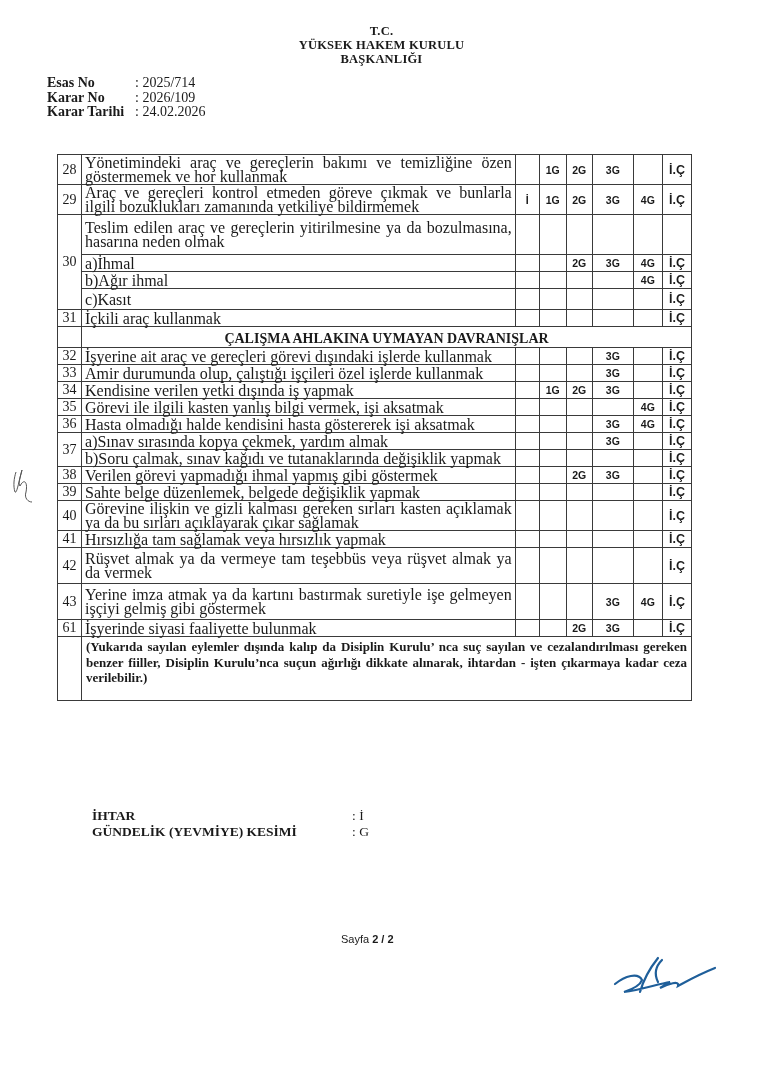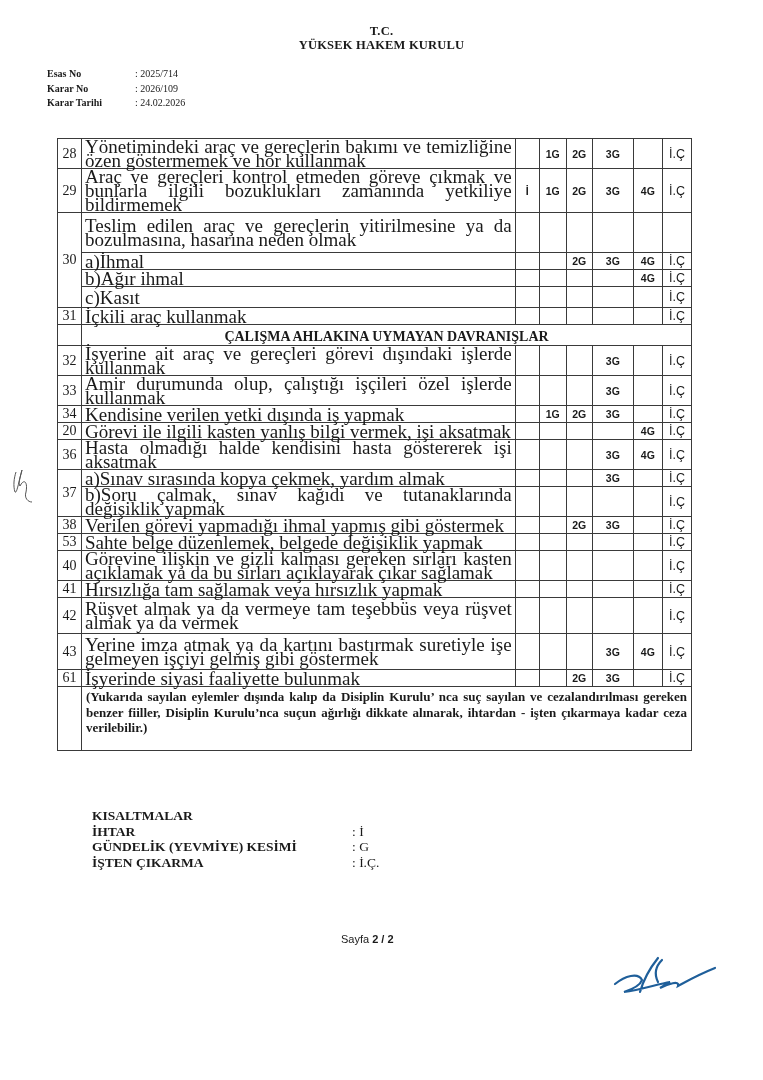--- a/index.html
+++ b/index.html
@@ -1,31 +1,31 @@
 <!DOCTYPE html>
 <html><head>
 <meta charset="utf-8">
 <style>
   html, body { margin:0; padding:0; background:#ffffff; }
   body { width:763px; height:1080px; position:relative; overflow:hidden; color:#1a1a1a;
          font-family:"Liberation Serif", serif; }
   .header { position:absolute; top:24px; left:0; width:763px; text-align:center;
             font-size:12.5px; line-height:14px; font-weight:bold; letter-spacing:0.2px; }
-  .meta { position:absolute; top:67px; left:47px; font-size:10px; line-height:14.5px; }
+  .meta { position:absolute; top:76px; left:47px; font-size:14px; line-height:14.5px; }
   .meta .row { display:flex; }
   .meta .lbl { font-weight:bold; width:88px; }
   .meta .val { }
-  table.grid { position:absolute; top:138px; left:57px; border-collapse:collapse; table-layout:fixed;
+  table.grid { position:absolute; top:154px; left:57px; border-collapse:collapse; table-layout:fixed;
                width:635px; }
   table.grid td { border:1px solid #3a3a3a; padding:0; vertical-align:middle; }
   td.num { width:24px; text-align:center; font-size:14px; }
-  td.desc { width:431px; font-size:19px; line-height:14px; padding:1px 3px 0 3px !important; text-align:justify; }
+  td.desc { width:431px; font-size:16px; line-height:14px; padding:1px 3px 0 3px !important; text-align:justify; }
   td.pen { font-family:"Liberation Sans", sans-serif; font-weight:bold; font-size:10.5px;
            text-align:center; }
-  td.pen.ic { font-size:12.5px; font-weight:normal;margin-left:40px; }
+  td.pen.ic { font-size:12.5px; font-weight:bold;margin-left:40px; }
   td.c1 { width:24px; } td.c2 { width:27px; } td.c3 { width:25px;text-align:center; } td.c4 { width:40px; }
   td.c5 { width:28px; } td.c6 { width:28px; }
   td.section { text-align:center; font-weight:bold; font-size:14px; height:17px; padding-top:3px !important; }
   td.note { font-weight:bold; font-size:13px; line-height:15.5px; padding:2px 4px 14px 4px !important;
             text-align:justify; }
   .abbr { position:absolute; top:808px; left:92px; font-size:13.5px; line-height:15.5px; }
   .abbr .title { font-weight:bold; }
   .abbr .row { display:flex; }
   .abbr .lbl { font-weight:bold; width:260px; }
   .footer { position:absolute; top:933px; left:341px; font-family:"Liberation Sans", sans-serif;
@@ -33,20 +33,21 @@
   .footer b { font-weight:bold; }
   .sig-right { position:absolute; top:952px; left:610px; width:110px; height:50px; }
   .sig-left { position:absolute; top:458px; left:8px; width:26px; height:50px; }
 </style>
 </head>
 <body>
 
 <div class="header">
   <div>T.C.</div>
   <div>YÜKSEK HAKEM KURULU</div>
+  <div>BAŞKANLIĞI</div>
 </div>
 
 <div class="meta">
   <div class="row">
       <span class="lbl">Esas No</span>
       <span class="val">: 2025/714</span>
     </div>
   <div class="row">
       <span class="lbl">Karar No</span>
       <span class="val">: 2026/109</span>
@@ -168,21 +169,21 @@
         <td class="num">34</td>
         <td class="desc">Kendisine verilen yetki dışında iş yapmak</td>
         <td class="pen c1"></td>
         <td class="pen c2">1G</td>
         <td class="pen c3">2G</td>
         <td class="pen c4">3G</td>
         <td class="pen c5"></td>
         <td class="pen c6 ic">İ.Ç</td>
       </tr>
       <tr style="height: 17px;">
-        <td class="num">20</td>
+        <td class="num">35</td>
         <td class="desc">Görevi ile ilgili kasten yanlış bilgi vermek, işi aksatmak</td>
         <td class="pen c1"></td>
         <td class="pen c2"></td>
         <td class="pen c3"></td>
         <td class="pen c4"></td>
         <td class="pen c5">4G</td>
         <td class="pen c6 ic">İ.Ç</td>
       </tr>
       <tr style="height: 17px;">
         <td class="num">36</td>
@@ -217,21 +218,21 @@
         <td class="num">38</td>
         <td class="desc">Verilen görevi yapmadığı ihmal yapmış gibi göstermek</td>
         <td class="pen c1"></td>
         <td class="pen c2"></td>
         <td class="pen c3">2G</td>
         <td class="pen c4">3G</td>
         <td class="pen c5"></td>
         <td class="pen c6 ic">İ.Ç</td>
       </tr>
       <tr style="height: 17px;">
-        <td class="num">53</td>
+        <td class="num">39</td>
         <td class="desc">Sahte belge düzenlemek, belgede değişiklik yapmak</td>
         <td class="pen c1"></td>
         <td class="pen c2"></td>
         <td class="pen c3"></td>
         <td class="pen c4"></td>
         <td class="pen c5"></td>
         <td class="pen c6 ic">İ.Ç</td>
       </tr>
       <tr style="height: 30px;">
         <td class="num">40</td>
@@ -286,32 +287,27 @@
     </tbody>
   <tbody>
     <tr>
       <td class="num"></td>
       <td class="note" colspan="7">(Yukarıda sayılan eylemler dışında kalıp da Disiplin Kurulu’ nca suç sayılan ve cezalandırılması gereken benzer fiiller, Disiplin Kurulu’nca suçun ağırlığı dikkate alınarak, ihtardan - işten çıkarmaya kadar ceza verilebilir.)</td>
     </tr>
   </tbody>
 </table>
 
 <div class="abbr">
-  <div class="title">KISALTMALAR</div>
   <div class="row">
       <span class="lbl">İHTAR</span>
       <span>: İ</span>
     </div>
   <div class="row">
       <span class="lbl">GÜNDELİK (YEVMİYE) KESİMİ</span>
       <span>: G</span>
-    </div>
-  <div class="row">
-      <span class="lbl">İŞTEN ÇIKARMA</span>
-      <span>:  İ.Ç.</span>
     </div>
 </div>
 
 <div class="footer">
   <span>Sayfa </span><b>2 / 2</b>
 </div>
 
 <svg class="sig-left" viewBox="0 0 26 50">
   <path d="M8 14 C6 20 5 28 7 34 C9 36 11 22 14 12 C12 20 10 26 12 28 C16 20 20 24 18 34 C16 40 20 44 24 44" fill="none" stroke="#555" stroke-width="1"></path>
 </svg>

